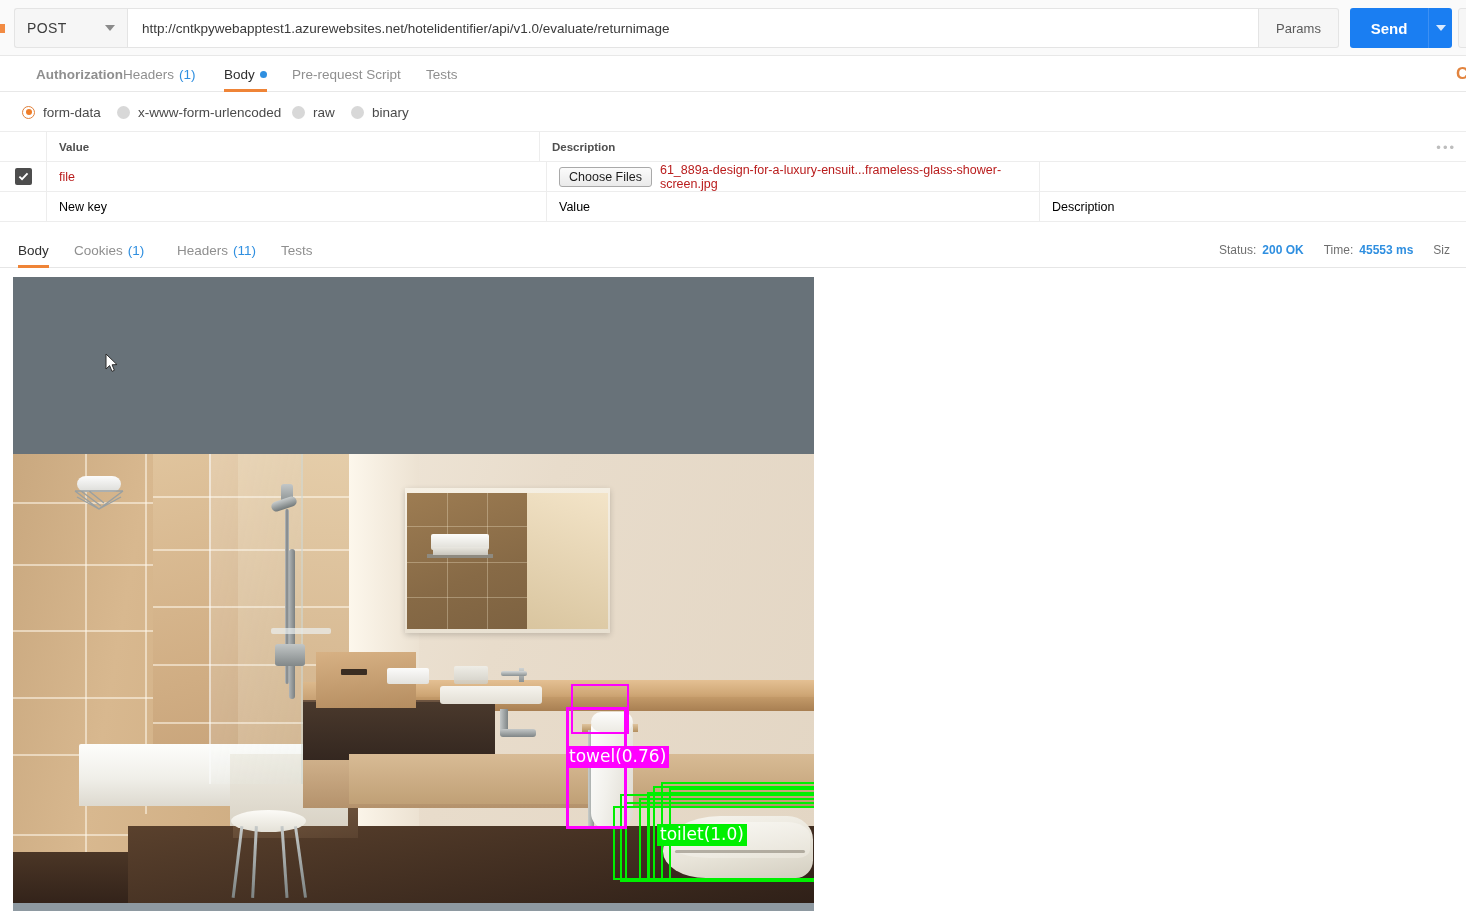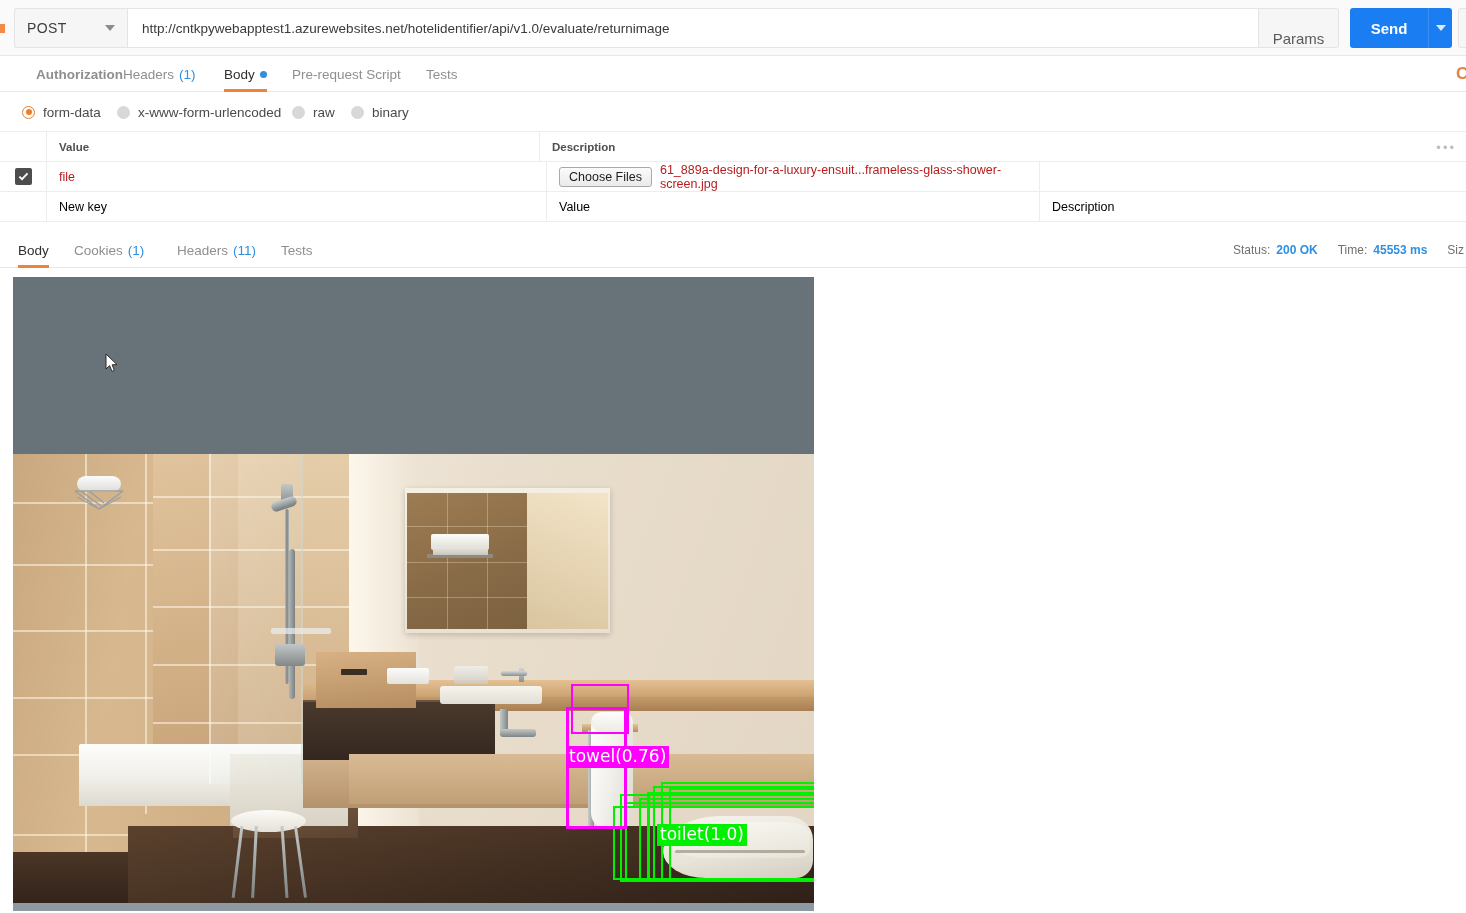--- a/index.html
+++ b/index.html
@@ -37,22 +37,22 @@
     display: flex; align-items: center;
   }
   .url-text {
     font-size: 13.5px; color: #3a3a3a; padding-left: 14px;
     white-space: nowrap; overflow: hidden;
   }
   .params-btn {
     position: absolute; left: 1259px; top: 8px; width: 80px; height: 40px;
     background: #f6f6f6; border: 1px solid #e4e4e4; border-left: none;
     border-radius: 0 3px 3px 0;
-    display: flex; align-items: flex-end; justify-content: center;
-    font-size: 15px; color: #5a5a5a;
+    display: flex; align-items: center; justify-content: center;
+    font-size: 13px; color: #5a5a5a;
   }
   .send-btn {
     position: absolute; left: 1350px; top: 8px; width: 78px; height: 40px;
     background: #1a7ef2; border-radius: 3px 0 0 3px;
     display: flex; align-items: center; justify-content: center;
     color: #fff; font-size: 15px; font-weight: bold;
   }
   .send-caret-btn {
     position: absolute; left: 1428px; top: 8px; width: 24px; height: 40px;
     background: #1a7ef2; border-radius: 0 3px 3px 0;
@@ -157,21 +157,21 @@
     font-size: 13.5px; color: #8f8f8f; white-space: nowrap;
   }
   .resp-tab.active { color: #2f2f2f; }
   .resp-tab.active::after {
     content: ""; position: absolute; left: 0; right: 0; bottom: 0;
     height: 3px; background: #ef8437;
   }
   .resp-meta {
     position: absolute; right: 0; top: 0; height: 36px;
     display: flex; align-items: center; gap: 6px;
-    font-size: 12px; padding-right: 2px; white-space: nowrap;
+    font-size: 12px; padding-right: 16px; white-space: nowrap;
   }
   .meta-lbl { color: #6f6f6f; }
   .meta-val { color: #2f8fe0; font-weight: bold; margin-right: 14px; }
 
   
   .resp-body {
     position: absolute; left: 0; top: 268px; width: 1466px; height: 645px;
     background: #fff; overflow: hidden;
   }
   .img-frame {

